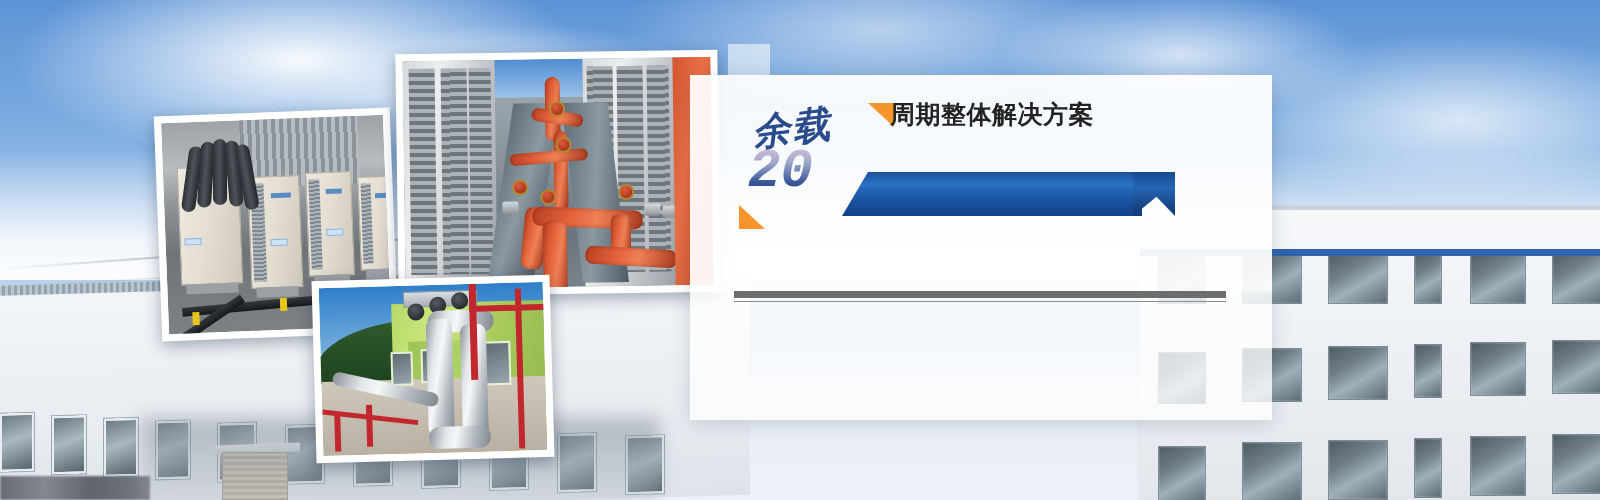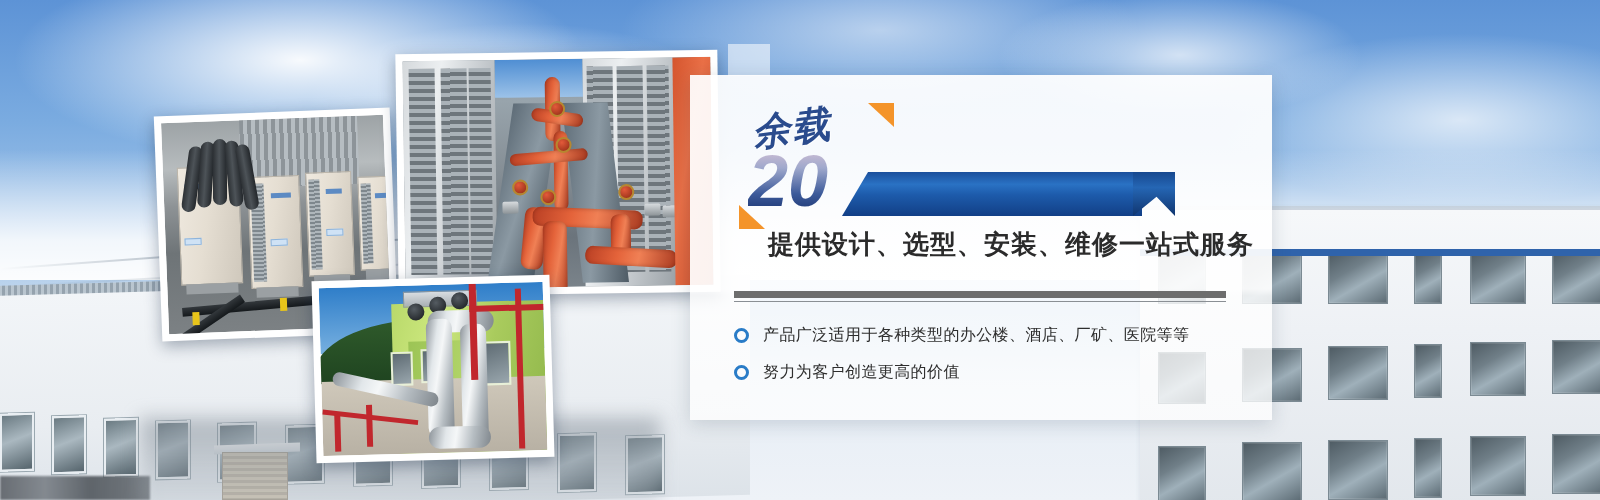--- a/index.html
+++ b/index.html
@@ -231,22 +231,22 @@
     position:absolute; left:12px; top:6px;
     font-family:"Liberation Serif","DejaVu Serif",serif;
     font-size:38px; font-weight:700; font-style:italic;
     letter-spacing:2px;
     color:#2a4b8d;
     transform:rotate(-7deg);
     text-shadow:1px 1px 0 rgba(255,255,255,.7);
   }
   .logo-num {
     position:absolute; left:8px; top:48px;
-    font-family:Liberation Sans, sans-serif;
-    font-size:72px; font-weight:700; font-style:italic; line-height:1;
+    font-family:Liberation Mono, monospace;
+    font-size:54px; font-weight:700; font-style:italic; line-height:1;
     background:linear-gradient(to bottom,#d9c3d6 0%,#9fa8cc 32%,#3c5a9a 68%,#17306b 100%);
     -webkit-background-clip:text; background-clip:text;
     color:transparent;
   }
   .corner {
     position:absolute; width:0; height:0;
   }
   .corner-tr {
     left:128px; top:6px;
     border-left:26px solid transparent;
@@ -493,37 +493,27 @@
   <div class="panel">
 
     <div class="logo-cluster">
       <div class="corner corner-tr"></div>
       <div class="corner corner-bl"></div>
       <div class="logo-cn">余载</div>
       <div class="logo-num">20</div>
     </div>
 
     <div class="headline">
+      <div>周期整体解决方案</div>
     </div>
 
     <div class="ribbon-wrap">
       <div class="ribbon-body"></div>
       <div class="ribbon-tail"></div>
     </div>
 
-    <div class="subline">提供设计、选型、安装、维修一站式服务</div>
 
     <div class="rule-thick"></div>
     <div class="rule-thin"></div>
 
-    <div class="bullets">
-      <div class="bullet-row">
-        <span class="bullet-dot"></span>
-        <span class="bullet-text">产品广泛适用于各种类型的办公楼、酒店、厂矿、医院等等</span>
-      </div>
-      <div class="bullet-row">
-        <span class="bullet-dot"></span>
-        <span class="bullet-text">努力为客户创造更高的价值</span>
-      </div>
-    </div>
 
   </div>
 </div>
 
 </body></html>

